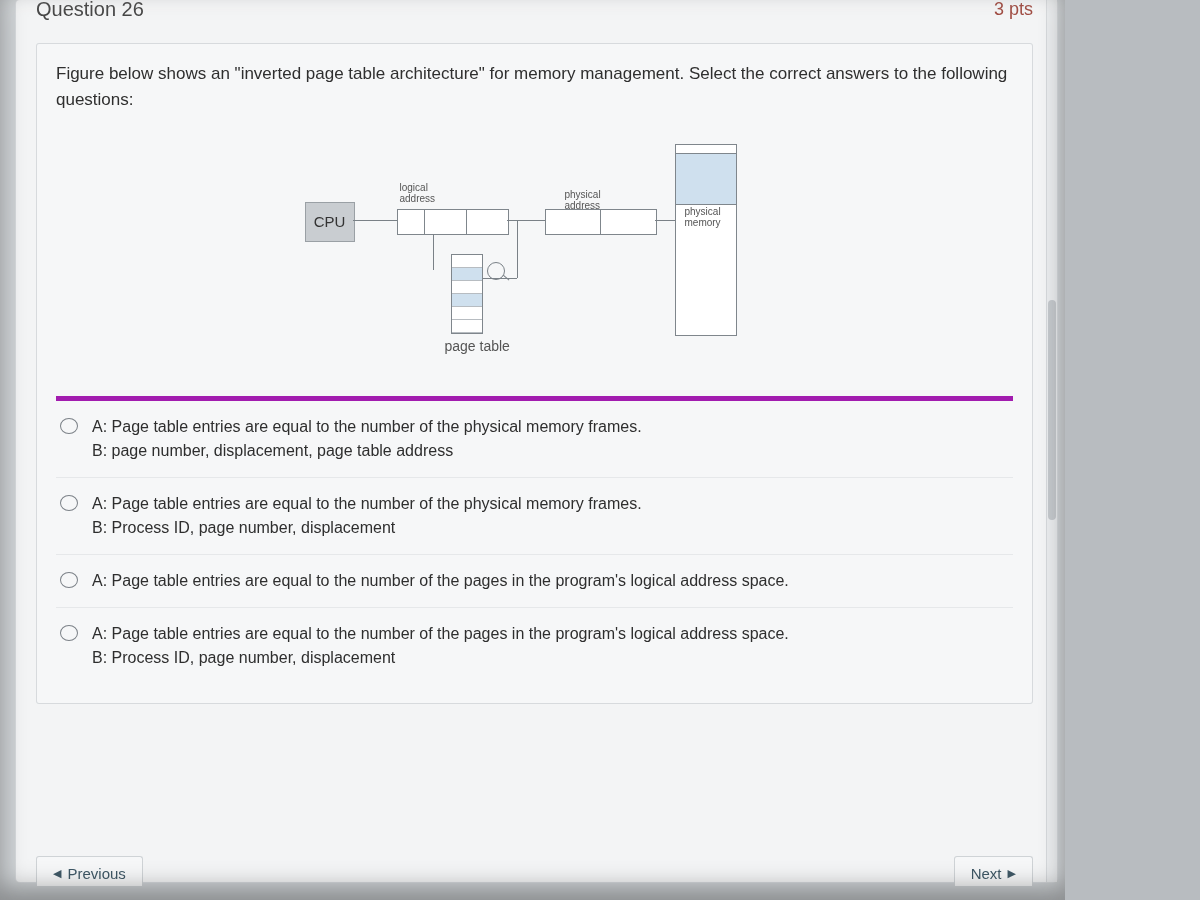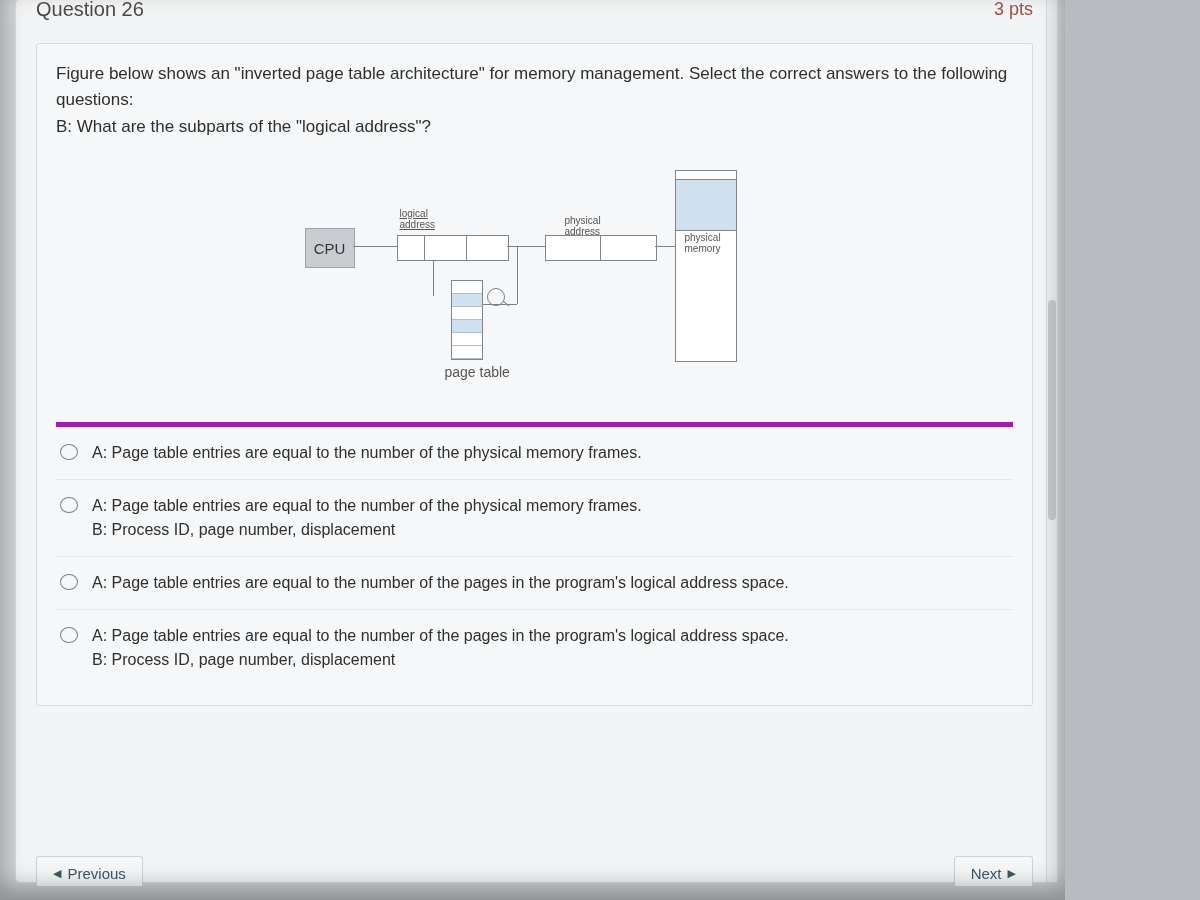--- a/index.html
+++ b/index.html
@@ -17,21 +17,21 @@
   .figure-wrap{display:flex;justify-content:center;margin:30px 0 22px 0;}
   .figure{position:relative;width:460px;height:230px;}
   .cpu{position:absolute;left:0;top:58px;width:48px;height:38px;background:#c9cdd1;border:1px solid #9aa0a5;display:flex;align-items:center;justify-content:center;font-size:15px;color:#333;}
   .addr-box{position:absolute;width:110px;height:24px;border:1px solid #7f868c;background:#fff;display:flex;}
   .addr-box div{border-right:1px solid #7f868c;flex:1;}
   .addr-box div:last-child{border-right:none;}
   .logical{left:92px;top:65px;}
   .logical div:first-child{flex:0 0 26px;}
   .physical{left:240px;top:65px;}
   .label{position:absolute;font-size:10px;color:#555;line-height:1.1;}
-  .lbl-logical{left:95px;top:38px;text-decoration:underline;}
+  .lbl-logical{left:95px;top:38px;}
   .lbl-physical{left:260px;top:45px;}
   .lbl-pm{left:380px;top:62px;}
   .pm{position:absolute;left:370px;top:0;width:60px;height:190px;border:1px solid #7f868c;background:#fff;}
   .pm .slot{position:absolute;left:0;right:0;top:8px;height:50px;background:#cfe0ee;border-top:1px solid #7f868c;border-bottom:1px solid #7f868c;}
   .pt{position:absolute;left:146px;top:110px;width:30px;height:78px;border:1px solid #7f868c;background:#fff;}
   .pt .row{height:12px;border-bottom:1px solid #b7bcc1;}
   .pt .row.sel{background:#cfe0ee;}
   .lbl-pt{left:140px;top:195px;font-size:14px;}
   .conn{position:absolute;background:#7a8187;}
   .c1{left:48px;top:76px;width:44px;height:1px;}
@@ -60,21 +60,20 @@
     <div class="content">
 
       <div class="q-header">
         <span class="q-title">Question 26</span>
         <span class="q-pts">3 pts</span>
       </div>
 
       <div class="question-box">
         <div class="prompt">
           <div>Figure below shows an "inverted page table architecture" for memory management. Select the correct answers to the following questions:</div>
-          <div>B: What are the subparts of the "logical address"?</div>
         </div>
 
         <div class="figure-wrap">
           <div class="figure">
             <div class="cpu">CPU</div>
             <div class="label lbl-logical" style="white-space:pre;">logical
 address</div>
             <div class="addr-box logical">
                 <div></div>
                 <div></div>
@@ -108,20 +107,21 @@
               <div class="conn c5"></div>
               <div class="conn c6"></div>
           </div>
         </div>
 
         <div class="answers">
           <label class="answer">
             <span class="radio"></span>
             <span class="answer-text">
               <span>A: Page table entries are equal to the number of the physical memory frames.</span><br>
+              <span>B:   page number, displacement, page table address</span>
             </span>
           </label>
           <label class="answer">
             <span class="radio"></span>
             <span class="answer-text">
               <span>A: Page table entries are equal to the number of the physical memory frames.</span><br>
               <span>B:   Process ID, page number, displacement</span>
             </span>
           </label>
           <label class="answer">

